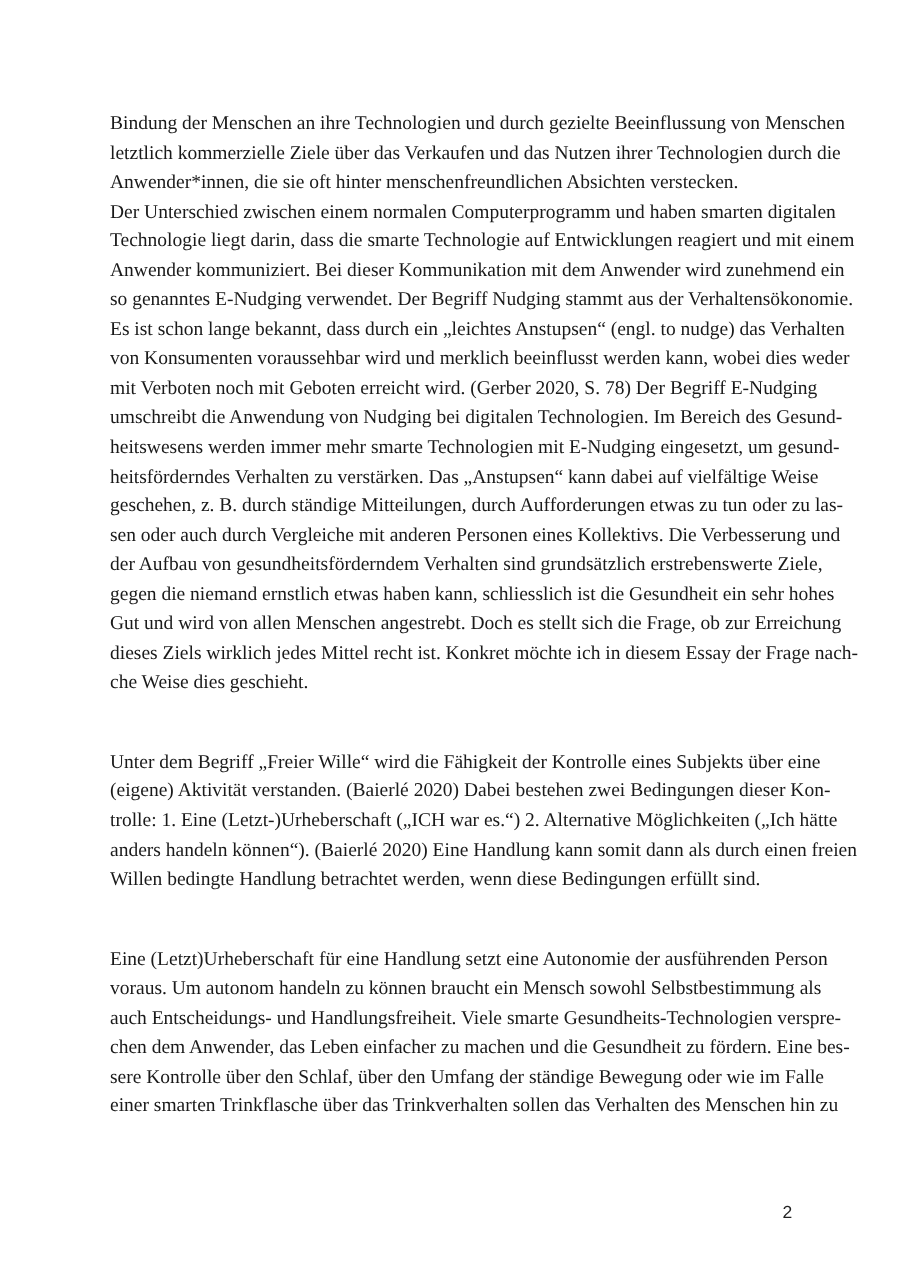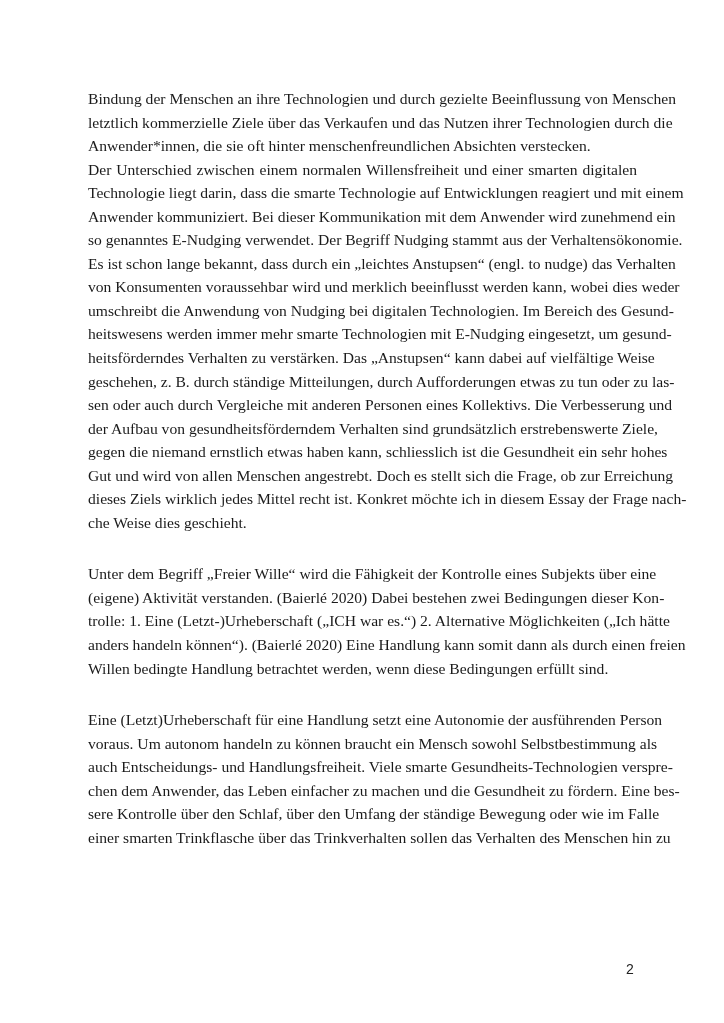--- a/index.html
+++ b/index.html
@@ -31,21 +31,21 @@
       line-height: 23.55px;
       color: #1a1a1a;
       text-align: justify;
       hyphens: manual;
     }
     .para {
       margin: 0;
       padding: 0;
     }
     .para + .para {
-      margin-top: 28px;
+      margin-top: 40px;
     }
     .line {
       display: block;
       text-align: justify;
       text-align-last: justify;
       white-space: nowrap;
       height: 23.55px;
     }
     .line.last {
       text-align-last: left;
@@ -63,26 +63,27 @@
 </head>
 <body>
 
 <div class="page">
   <div class="body-text">
 
     <p class="para">
       <span class="line">Bindung der Menschen an ihre Technologien und durch gezielte Beeinflussung von Menschen</span>
       <span class="line">letztlich kommerzielle Ziele über das Verkaufen und das Nutzen ihrer Technologien durch die</span>
       <span class="line last">Anwender*innen, die sie oft hinter menschenfreundlichen Absichten verstecken.</span>
-      <span class="line">Der Unterschied zwischen einem normalen Willensfreiheit und einer smarten digitalen</span>
+      <span class="line">Der Unterschied zwischen einem normalen Computerprogramm und haben smarten digitalen</span>
       <span class="line">Technologie liegt darin, dass die smarte Technologie auf Entwicklungen reagiert und mit einem</span>
       <span class="line">Anwender kommuniziert. Bei dieser Kommunikation mit dem Anwender wird zunehmend ein</span>
       <span class="line">so genanntes E-Nudging verwendet. Der Begriff Nudging stammt aus der Verhaltensökonomie.</span>
       <span class="line">Es ist schon lange bekannt, dass durch ein „leichtes Anstupsen“ (engl. to nudge) das Verhalten</span>
       <span class="line">von Konsumenten voraussehbar wird und merklich beeinflusst werden kann, wobei dies weder</span>
+      <span class="line">mit Verboten noch mit Geboten erreicht wird. (Gerber 2020, S. 78) Der Begriff E-Nudging</span>
       <span class="line">umschreibt die Anwendung von Nudging bei digitalen Technologien. Im Bereich des Gesund-</span>
       <span class="line">heitswesens werden immer mehr smarte Technologien mit E-Nudging eingesetzt, um gesund-</span>
       <span class="line">heitsförderndes Verhalten zu verstärken. Das „Anstupsen“ kann dabei auf vielfältige Weise</span>
       <span class="line">geschehen, z. B. durch ständige Mitteilungen, durch Aufforderungen etwas zu tun oder zu las-</span>
       <span class="line">sen oder auch durch Vergleiche mit anderen Personen eines Kollektivs. Die Verbesserung und</span>
       <span class="line">der Aufbau von gesundheitsförderndem Verhalten sind grundsätzlich erstrebenswerte Ziele,</span>
       <span class="line">gegen die niemand ernstlich etwas haben kann, schliesslich ist die Gesundheit ein sehr hohes</span>
       <span class="line">Gut und wird von allen Menschen angestrebt. Doch es stellt sich die Frage, ob zur Erreichung</span>
       <span class="line">dieses Ziels wirklich jedes Mittel recht ist. Konkret möchte ich in diesem Essay der Frage nach-</span>
       <span class="line last">che Weise dies geschieht.</span>

